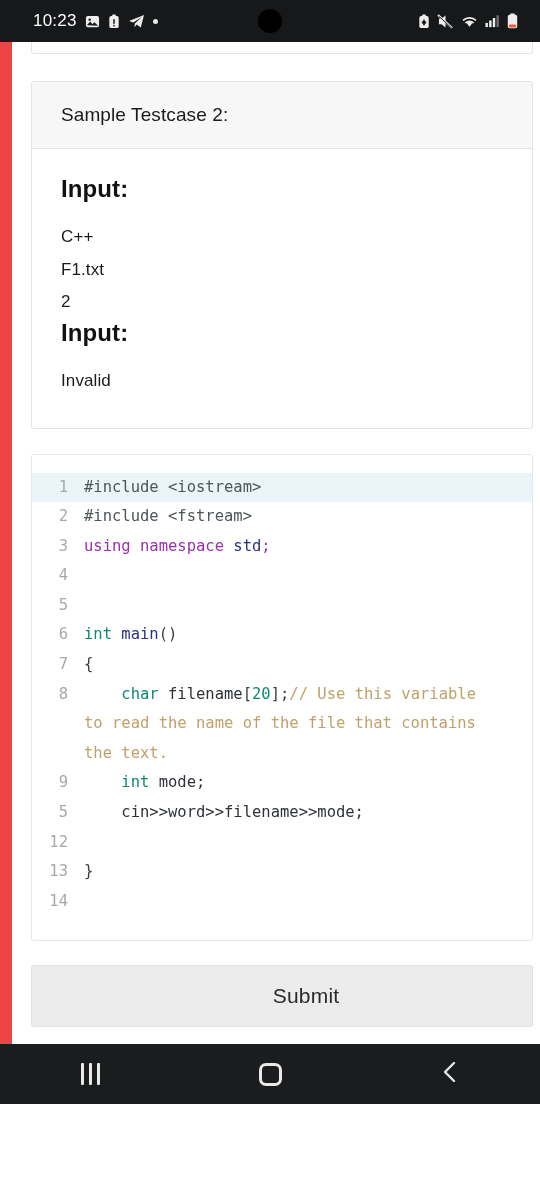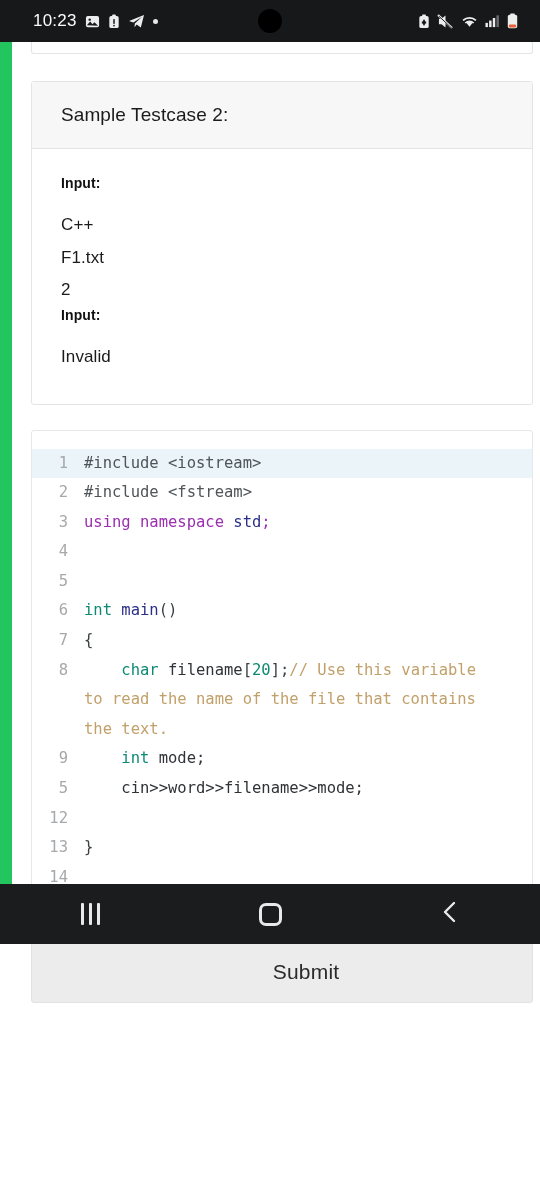--- a/index.html
+++ b/index.html
@@ -2,21 +2,21 @@
 <html><head>
 <meta charset="utf-8">
 <style>
   * { box-sizing: border-box; margin: 0; padding: 0; }
   html, body {
     width: 540px; height: 1200px;
     background: #ffffff;
     font-family: "Liberation Sans", sans-serif;
     overflow: hidden;
   }
-  #screen { position: relative; width: 540px; height: 944px; background: #22c55e; }
+  #screen { position: relative; width: 540px; height: 1104px; background: #ef4444; }
 
   
   .statusbar {
     position: absolute; left: 0; top: 0; width: 540px; height: 42px;
     background: #17181a; color: #f4f4f4;
     display: flex; align-items: center;
   }
   .sb-left { display: flex; align-items: center; gap: 8px; margin-left: 33px; }
   .sb-time { font-size: 17px; letter-spacing: .2px; color: #fbfbfb; }
   .sb-right { position: absolute; right: 22px; display: flex; align-items: center; gap: 7px; }
@@ -51,21 +51,21 @@
     background: #f7f7f7;
     border-bottom: 1px solid #e3e4e6;
     padding: 22px 29px;
     font-size: 19px;
     color: #1b1b1b;
     letter-spacing: .1px;
   }
   .card-body { padding: 26px 29px 30px 29px; }
 
   .tc-label {
-    font-size: 14px; font-weight: bold; color: #121212;
+    font-size: 24px; font-weight: bold; color: #121212;
     letter-spacing: .1px;
   }
   .tc-line {
     font-size: 17px; color: #1b1b1b; line-height: 1.92;
     letter-spacing: .1px;
   }
   .gap-sm { height: 18px; }
 
   
   .code-card {

